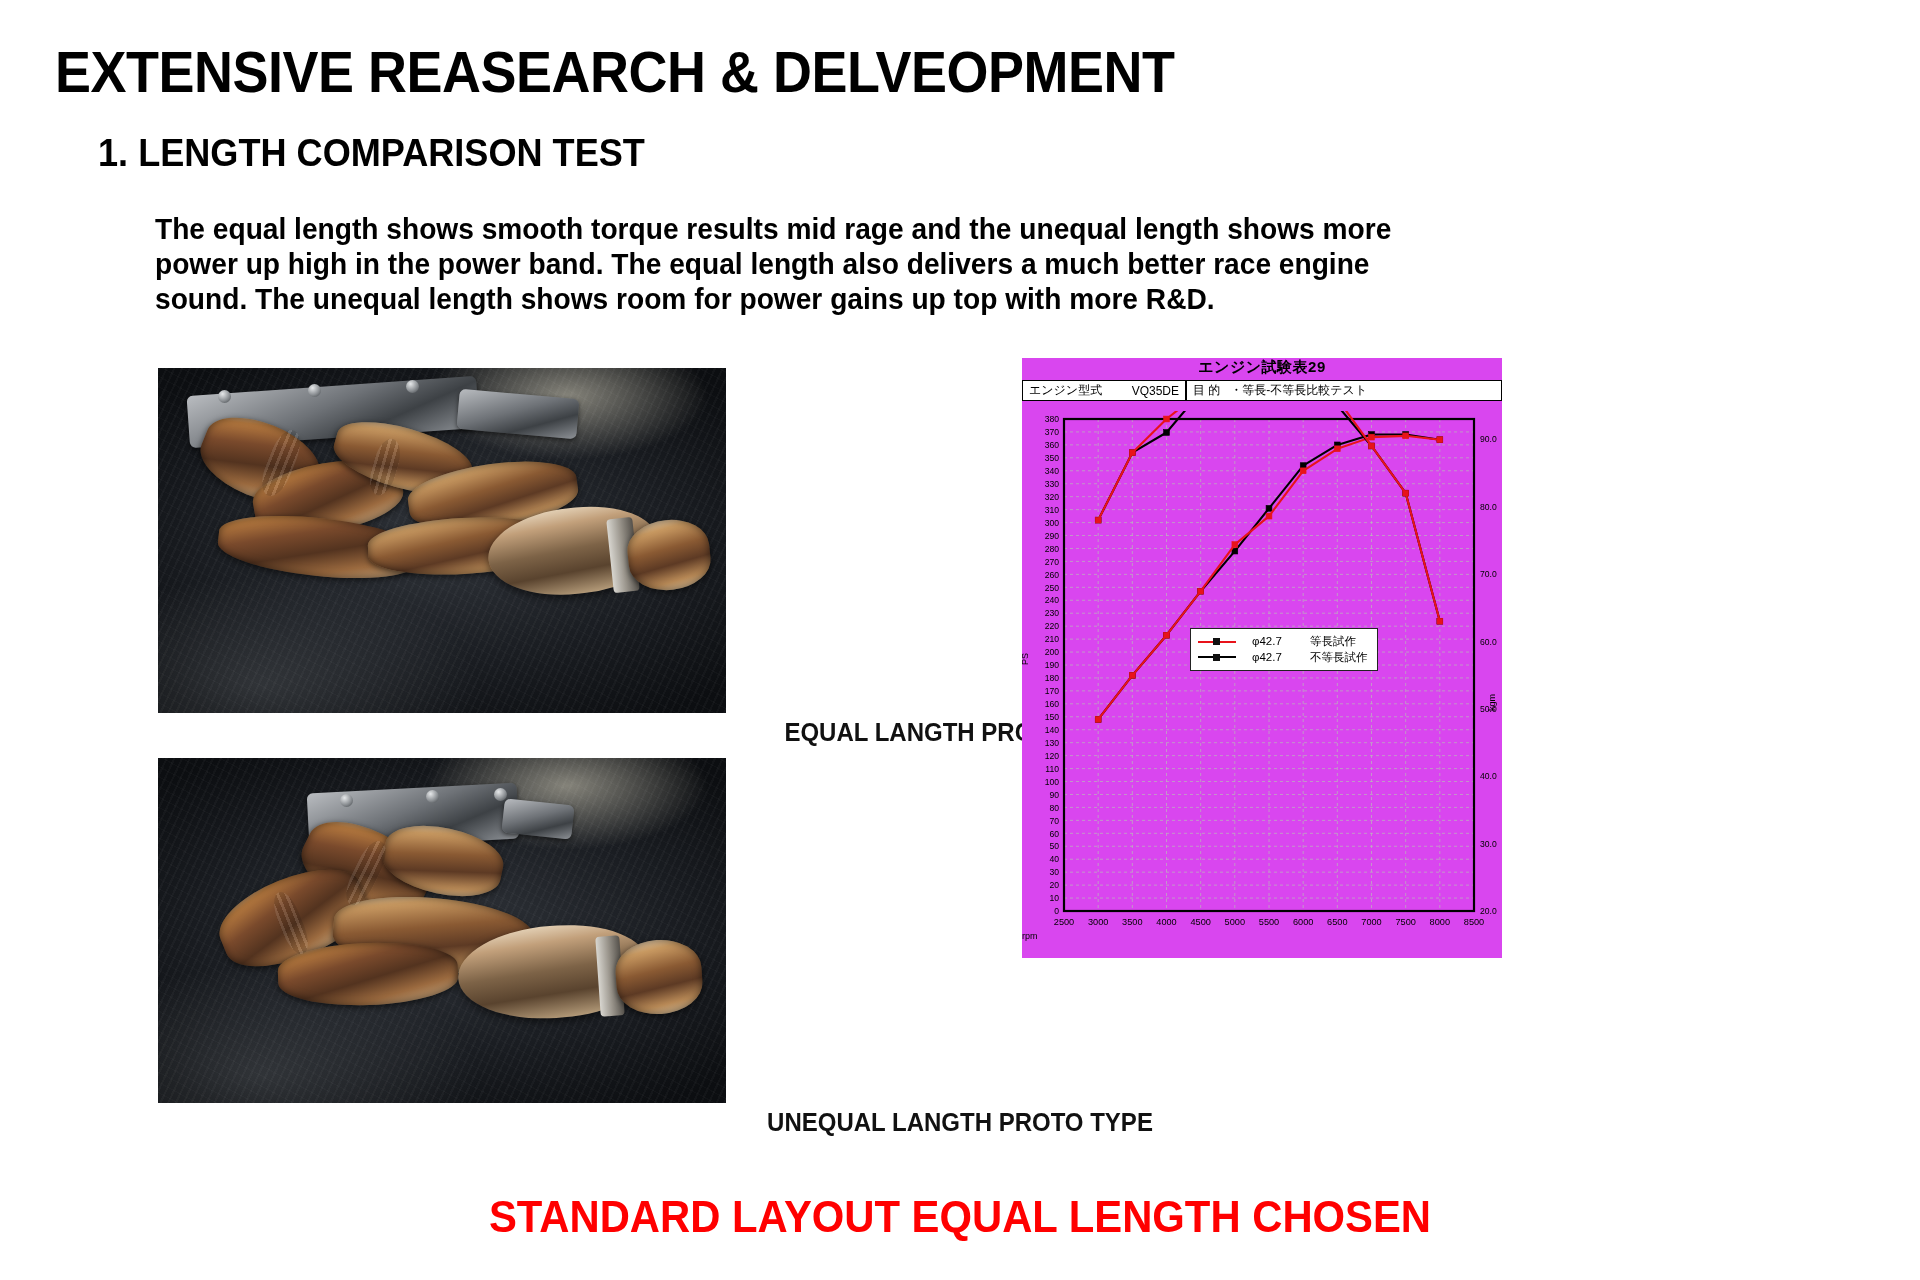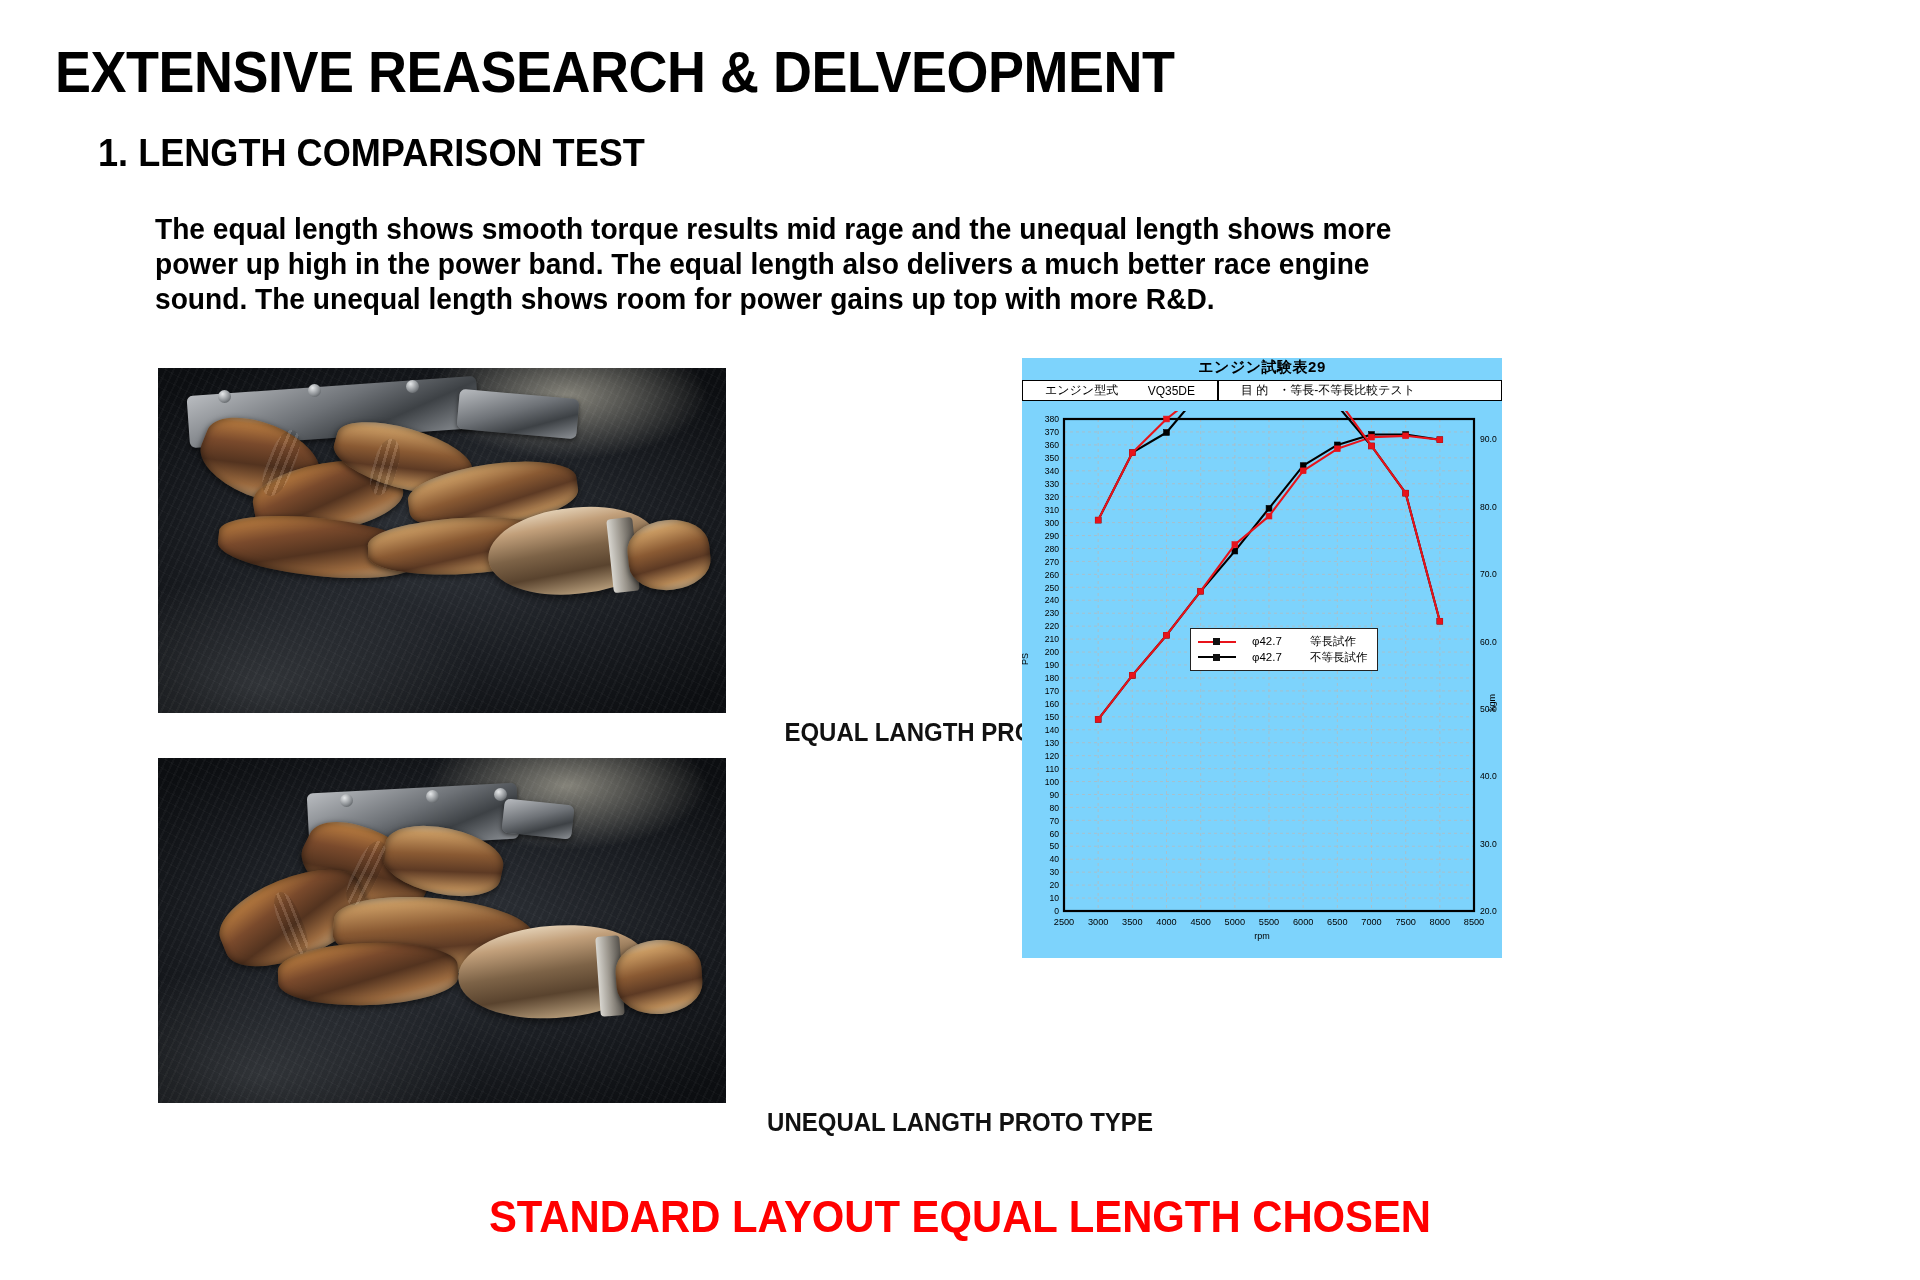--- a/index.html
+++ b/index.html
@@ -91,45 +91,45 @@
     position:absolute;left:0;width:100%;text-align:center;
     font-size:25px;font-weight:bold;color:#111;
     transform:scaleX(0.96);
   }
   #caption-equal{top:718px;}
   #caption-unequal{top:1108px;}
 
   
   #chart-card{
     position:absolute;left:1022px;top:358px;width:480px;height:600px;
-    background:#7dd3fc;
+    background:#d946ef;
   }
   #chart-title{
     text-align:center;font-size:15px;font-weight:bold;color:#000;
     letter-spacing:.5px;margin:0 0 3px 0;
   }
   #chart-infobar{
     display:flex;gap:0;margin:0 0 10px 0;
     font-size:12px;color:#000;
   }
   .info-cell{
-    border:1px solid #000;padding:1px 22px;display:flex;gap:16px;
+    border:1px solid #000;padding:1px 6px;display:flex;gap:16px;
     align-items:center;white-space:nowrap;background:#fff;
   }
   #info-model{min-width:150px;justify-content:space-between;}
   #info-purpose{flex:1;gap:10px;}
 
   #plot-wrap{position:relative;width:480px;height:540px;}
   #plot-svg{display:block;}
   .axis-name{
     position:absolute;font-size:9px;color:#000;
   }
   #y-axis-label-left{left:-2px;top:254px;transform:rotate(-90deg);transform-origin:left top;}
   #y-axis-label-right{left:465px;top:300px;transform:rotate(-90deg);transform-origin:left top;}
-  #x-axis-label{left:0;width:480px;text-align:center;top:520px;font-size:9px;}
+  #x-axis-label{left:0;width:480px;top:520px;font-size:9px;}
 
   
   #chart-legend{
     position:absolute;left:168px;top:217px;
     border:1px solid #222;background:#fff;
     padding:5px 9px 5px 7px;
   }
   .legend-row{display:flex;align-items:center;gap:16px;font-size:11.5px;color:#000;line-height:1.35;}
   .legend-swatch{position:relative;width:38px;height:10px;flex:none;}
   .legend-swatch .lsline{position:absolute;left:0;right:0;top:4px;height:2px;}

